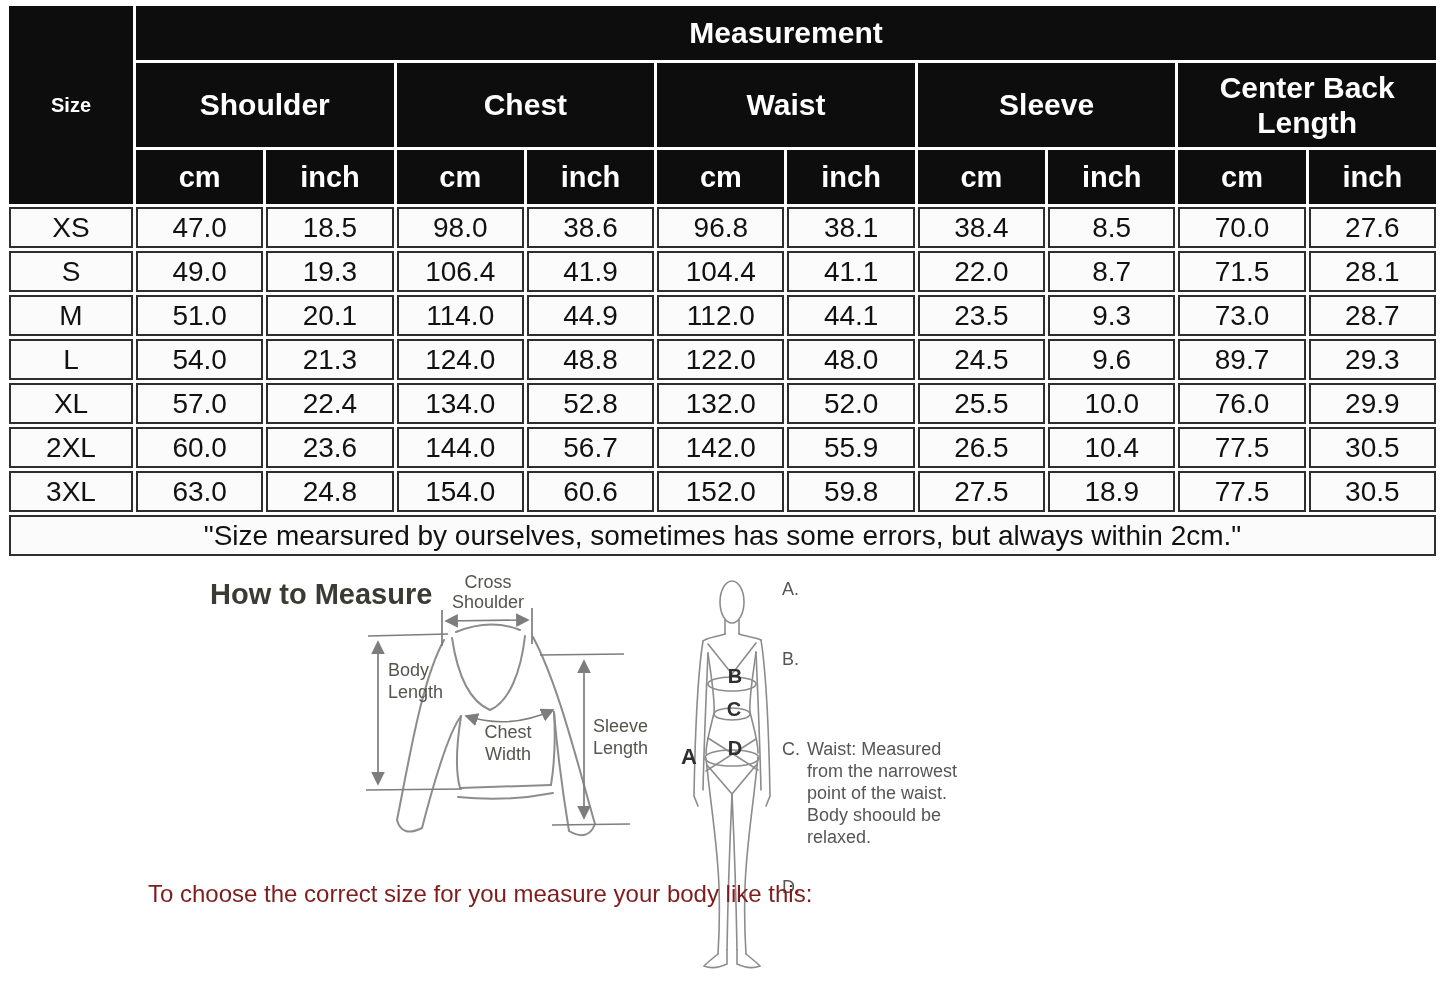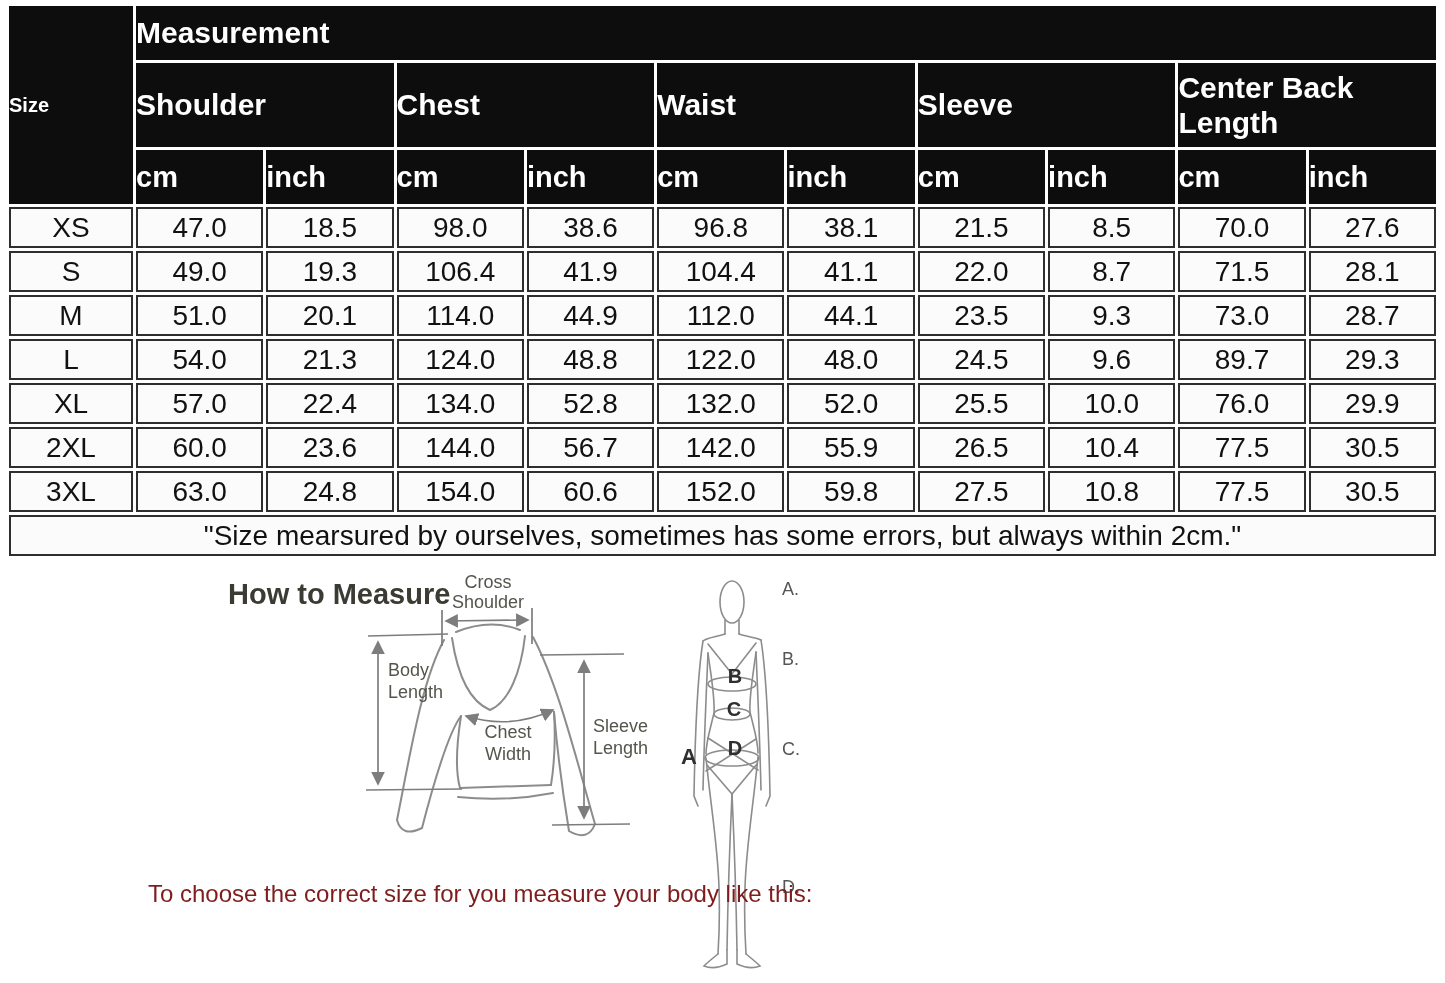--- a/index.html
+++ b/index.html
@@ -17,37 +17,37 @@
   body{font-family:"Liberation Sans",sans-serif;}
   .page{position:relative;width:1445px;height:983px;background:#ffffff;overflow:hidden}
 
   
   table.size-chart{
     position:absolute;left:6px;top:3px;width:1433px;
     border-collapse:separate;border-spacing:3px;table-layout:fixed;
   }
   table.size-chart th{
     background:var(--header-bg);color:var(--header-text);
-    font-weight:bold;text-align:left;vertical-align:middle;padding:0;
+    font-weight:bold;text-align:center;vertical-align:middle;padding:0;
   }
   th.meas-th{font-size:30px;height:54px}
   th.group-th{font-size:30px;height:84px;line-height:1.18;padding:0 8px}
   th.unit-th{font-size:29px;height:54px}
   th.size-th{font-size:20px}
   table.size-chart td{
     background:var(--cell-bg);border:2px solid var(--cell-border);
     color:var(--body-text);font-size:28px;text-align:center;
     height:41px;padding:0;vertical-align:middle;
   }
   td.note-td{font-size:27px;height:40px}
 
   
   .htm-title{
     position:absolute;left:210px;top:578px;
-    font-size:29px;font-weight:600;color:var(--title-text);margin-left:18px;
+    font-size:29px;font-weight:600;color:var(--title-text);
   }
   .instruction{
     position:absolute;left:148px;top:880px;
     font-size:24px;color:#7f1d1d;
   }
   .garment-svg{position:absolute;left:352px;top:560px}
   .body-svg{position:absolute;left:678px;top:558px}
   .dlabel{font-family:"Liberation Sans",sans-serif;font-size:18px;fill:#55554d}
   .dlabel.mid{text-anchor:middle}
   .fig-letter{font-family:"Liberation Sans",sans-serif;font-size:20px;font-weight:600;fill:#2f2f2f;text-anchor:middle}
@@ -106,21 +106,21 @@
     </thead>
     <tbody>
       <tr>
         <td>XS</td>
         <td>47.0</td>
         <td>18.5</td>
         <td>98.0</td>
         <td>38.6</td>
         <td>96.8</td>
         <td>38.1</td>
-        <td>21.5</td>
+        <td>38.4</td>
         <td>8.5</td>
         <td>70.0</td>
         <td>27.6</td>
       </tr>
       <tr>
         <td>S</td>
         <td>49.0</td>
         <td>19.3</td>
         <td>106.4</td>
         <td>41.9</td>
@@ -185,21 +185,21 @@
       </tr>
       <tr>
         <td>3XL</td>
         <td>63.0</td>
         <td>24.8</td>
         <td>154.0</td>
         <td>60.6</td>
         <td>152.0</td>
         <td>59.8</td>
         <td>27.5</td>
-        <td>10.8</td>
+        <td>18.9</td>
         <td>77.5</td>
         <td>30.5</td>
       </tr>
       <tr>
         <td colspan="11" class="note-td">"Size mearsured by ourselves, sometimes has some errors, but always within 2cm."</td>
       </tr>
     </tbody>
   </table>
 
   <div class="htm-title">How to Measure</div>
@@ -295,20 +295,21 @@
 
   <div class="annotations">
     <div class="ann" style="top:0px">
       <span class="ann-label">A.</span>
     </div>
     <div class="ann" style="top:70px">
       <span class="ann-label">B.</span>
     </div>
     <div class="ann" style="top:160px">
       <span class="ann-label">C.</span>
+      <span class="ann-text">Waist: Measured from the narrowest point of the waist. Body shoould be relaxed.</span>
     </div>
     <div class="ann" style="top:298px">
       <span class="ann-label">D.</span>
     </div>
   </div>
 
   <div class="instruction">To choose the correct size for you measure your body like this:</div>
 
 </div>
 

